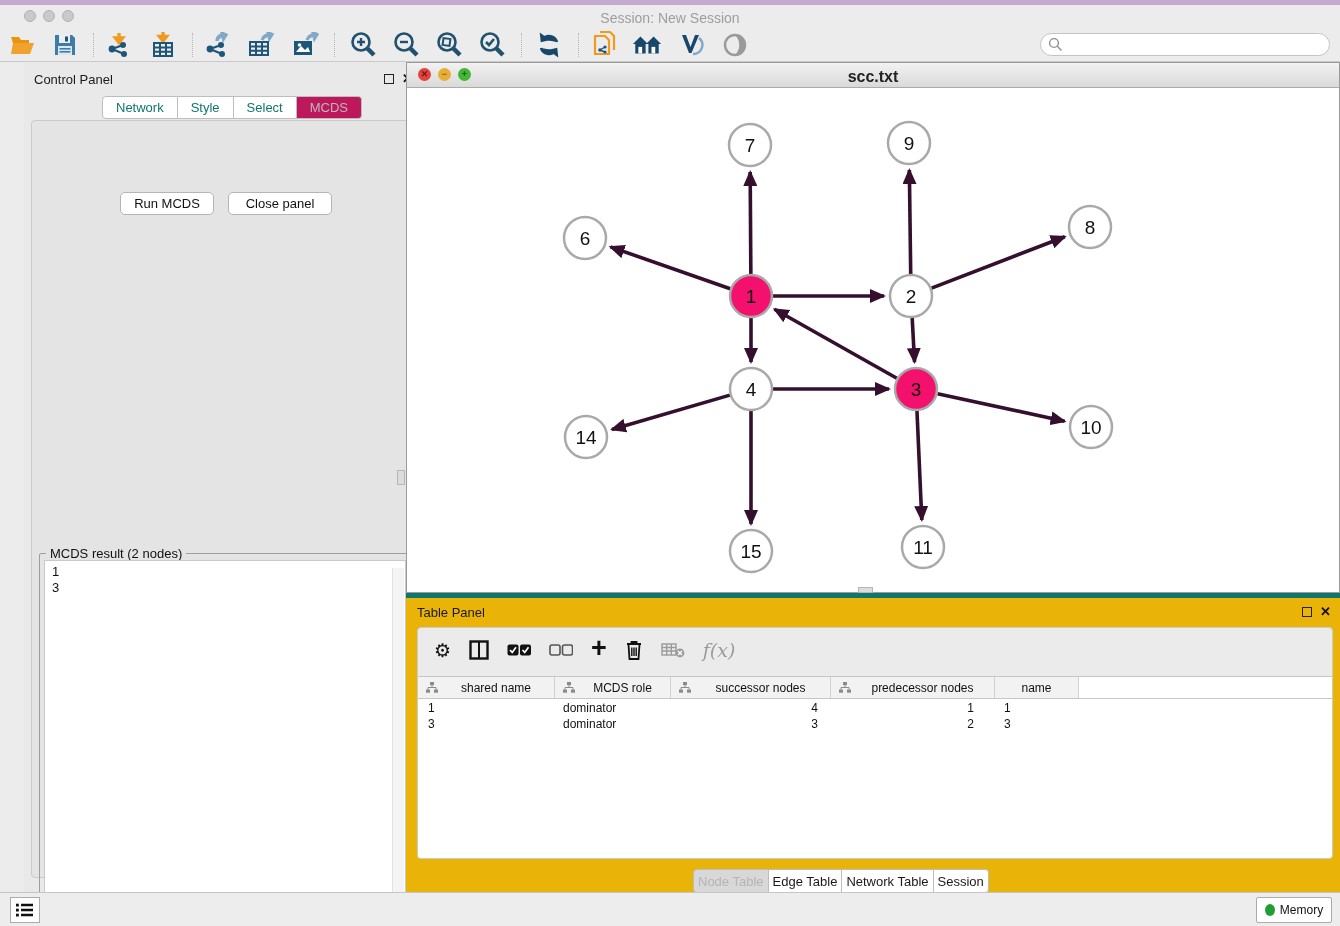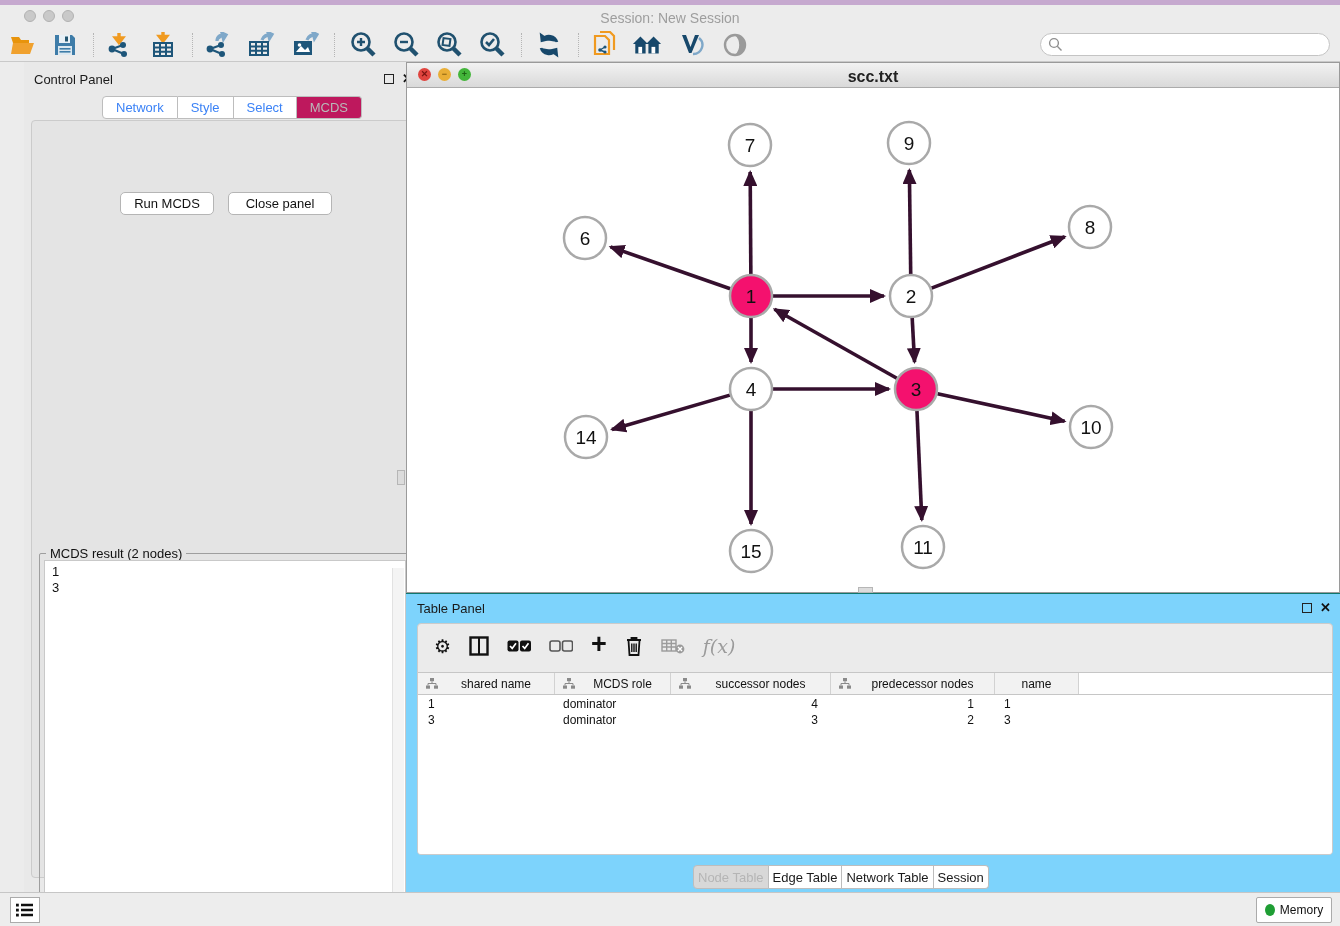--- a/index.html
+++ b/index.html
@@ -17,21 +17,21 @@
   .tb-icon { top:3px; width:30px; height:30px; display:flex; align-items:center; justify-content:center; cursor:pointer; }
   .tb-sep { top:6px; width:1px; height:24px; border-left:1px dotted #B5B5B5; }
   #search-box { left:1040px; top:6px; width:290px; height:23px; background:#fff; border:1px solid #C4C4C4; border-radius:12px; display:flex; align-items:center; padding-left:7px; }
 
   
   #control-panel { left:0; top:62px; width:480px; height:830px; background:#E9E9E9; border-right:1px solid #404040;margin-left:24px; }
   #cp-header { left:10px; top:10px; font-size:13px; color:#1A1A1A; }
   .panel-float { width:10px; height:10px; border:1.5px solid #222; top:12px; }
   .panel-close { font-size:13px; font-weight:bold; color:#111; top:9px; }
   #cp-tabs { left:78px; top:34px; height:23px; display:flex; }
-  .cp-tab { height:23px; border:1px solid #BDBDBD; border-left:none; background:#fff; color:#3b82f6; font-size:13px; display:flex; align-items:center; justify-content:center; padding:0 13px; cursor:pointer; }
+  .cp-tab { height:23px; border:1px solid #BDBDBD; border-left:none; background:#fff; color:#0f766e; font-size:13px; display:flex; align-items:center; justify-content:center; padding:0 13px; cursor:pointer; }
   .cp-tab:first-child { border-left:1px solid #BDBDBD; border-radius:4px 0 0 4px; }
   .cp-tab:last-child { border-radius:0 4px 4px 0; }
   .cp-tab.active { background:#be185d; color:#B9B9B9; }
   #cp-inner { left:7px; top:58px; width:384px; height:758px; background:#E4E4E4; border:1px solid #CBCBCB; border-radius:4px; }
   #opt-label { width:100%; text-align:center; top:18px; font-size:13px; color:#111; }
   #criterion-select { left:38px; top:38px; width:308px; height:23px; background:#fff; border:1px solid #B9B9B9; border-radius:5px; display:flex; align-items:center; font-size:13px; color:#111; padding-left:12px; cursor:pointer; }
   #criterion-stepper { position:absolute; right:6px; top:2px; font-size:8px; color:#444; line-height:9px; text-align:center; }
   .cp-btn { top:71px; height:23px; background:#fff; border:1px solid #B5B5B5; border-radius:5px; font-size:13px; color:#111; display:flex; align-items:center; justify-content:center; cursor:pointer; }
   #run-btn { left:88px; width:94px; }
   #close-btn { left:196px; width:104px; }
@@ -42,21 +42,21 @@
 
   
   #net-window { left:406px; top:62px; width:934px; height:531px; background:#fff; border:1px solid #9A9A9A; }
   #net-titlebar { left:0; top:0; width:932px; height:25px; background:linear-gradient(#F2F2F2,#D9D9D9); border-bottom:1px solid #ABABAB; }
   .mac-dot { width:13px; height:13px; border-radius:50%; top:5px; font-size:9px; font-weight:bold; text-align:center; line-height:12px; cursor:pointer; }
   #net-title { width:100%; text-align:center; top:5px; font-size:16px; font-weight:bold; color:#222; }
   #graph-svg { left:0; top:25px; }
   .split-handle { background:#DCDCDC; border:1px solid #B6B6B6; }
 
   
-  #table-panel { left:406px; top:593px; width:934px; height:299px; background:#7dd3fc; border-top:1px solid #0f766e; }
+  #table-panel { left:406px; top:593px; width:934px; height:299px; background:#eab308; border-top:5px solid #0f766e; }
   #tp-header { left:11px; top:7px; font-size:13px; color:#1A1A1A; }
   #tp-inner { left:11px; top:29px; width:916px; height:232px; background:#EBEBEB; border:1px solid #CBCBCB; border-radius:4px; overflow:hidden; }
   #tp-toolbar { left:0; top:0; width:100%; height:44px; display:flex; align-items:center; gap:18px; padding-left:16px; }
   .tp-ic { display:flex; align-items:center; justify-content:center; cursor:pointer; }
   #tp-table { left:0; top:48px; width:914px; height:182px; background:#fff; border-top:1px solid #C6C6C6; }
   #tbl-head { display:flex; height:22px; border-bottom:1px solid #C6C6C6; }
   .th-cell { background:#F2F2F2; border-right:1px solid #D2D2D2; display:flex; align-items:center; font-size:12px; color:#111; }
   .th-cell .th-lab { flex:1; text-align:center; }
   .tbl-row { display:flex; height:16px; font-size:12px; color:#111; }
   .td-cell { overflow:hidden; white-space:nowrap; }

